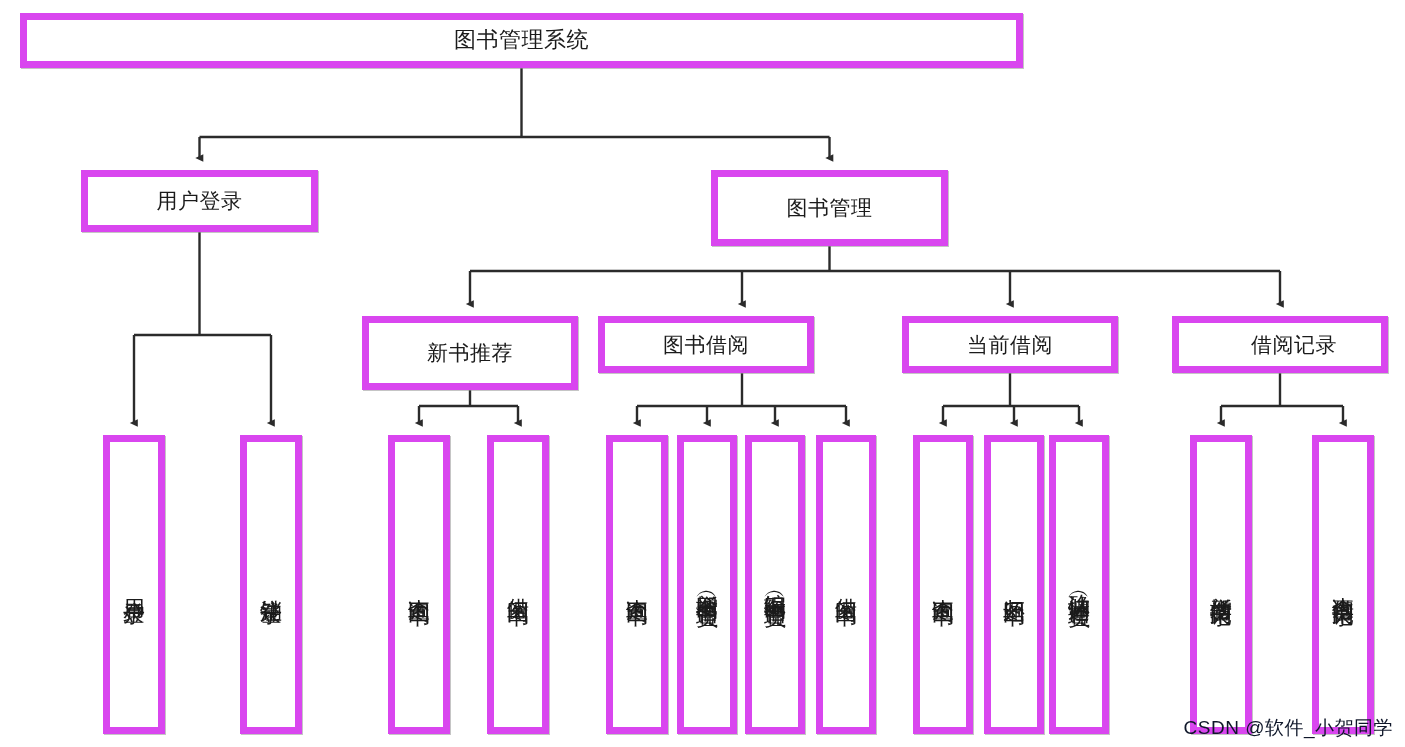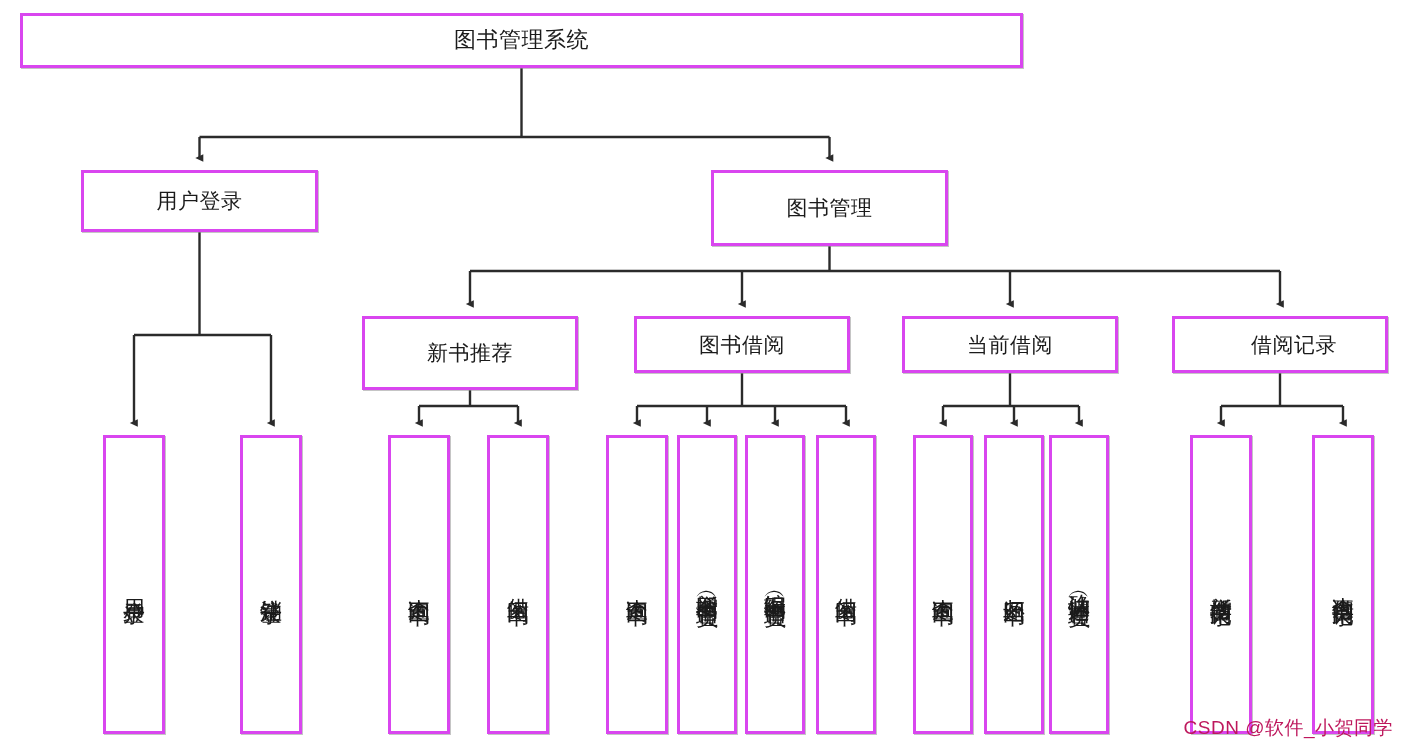--- a/index.html
+++ b/index.html
@@ -22,21 +22,21 @@
     position: absolute;
     left: 0;
     top: 0;
     width: 1405px;
     height: 747px;
     pointer-events: none;
   }
   .node {
     position: absolute;
     box-sizing: border-box;
-    border: 3px solid #d946ef;
+    border: 7px solid #d946ef;
     background: #ffffff;
     display: flex;
     align-items: center;
     justify-content: center;
     box-shadow: 1px 1px 0 rgba(150,150,150,0.55);
   }
   .node-label {
     color: #1b1b1b;
     font-size: 21px;
     line-height: 1.22;
@@ -59,21 +59,21 @@
     line-height: 1.28;
     letter-spacing: 2px;
     white-space: normal;
     max-height: 100%;
   }
   #watermark {
     position: absolute;
     right: 12px;
     bottom: 6px;
     font-size: 19px;
-    color: #be185d;
+    color: #0f172a;
     letter-spacing: 0.5px;
     white-space: nowrap;
     pointer-events: none;
   }
 </style>
 </head>
 <body>
 
 <div id="diagram-root">
 
@@ -126,21 +126,21 @@
       </div>
       <div class="node level-1" style="left: 81px; top: 170px; width: 237px; height: 62px;">
         <span class="node-label">用户登录</span>
       </div>
       <div class="node level-1" style="left: 711px; top: 170px; width: 237px; height: 76px;">
         <span class="node-label">图书管理</span>
       </div>
       <div class="node level-2" style="left: 362px; top: 316px; width: 216px; height: 74px;">
         <span class="node-label">新书推荐</span>
       </div>
-      <div class="node level-2" style="left: 634px; top: 316px; width: 216px; height: 57px;">
+      <div class="node level-2" style="left: 598px; top: 316px; width: 216px; height: 57px;">
         <span class="node-label">图书借阅</span>
       </div>
       <div class="node level-2" style="left: 902px; top: 316px; width: 216px; height: 57px;">
         <span class="node-label">当前借阅</span>
       </div>
       <div class="node level-2" style="left: 1172px; top: 316px; width: 216px; height: 57px; padding-left: 28px;">
         <span class="node-label">借阅记录</span>
       </div>
       <div class="node level-3 leaf" style="left: 103px; top: 435px; width: 62px; height: 299px;">
         <span class="node-label">用户登录</span>

